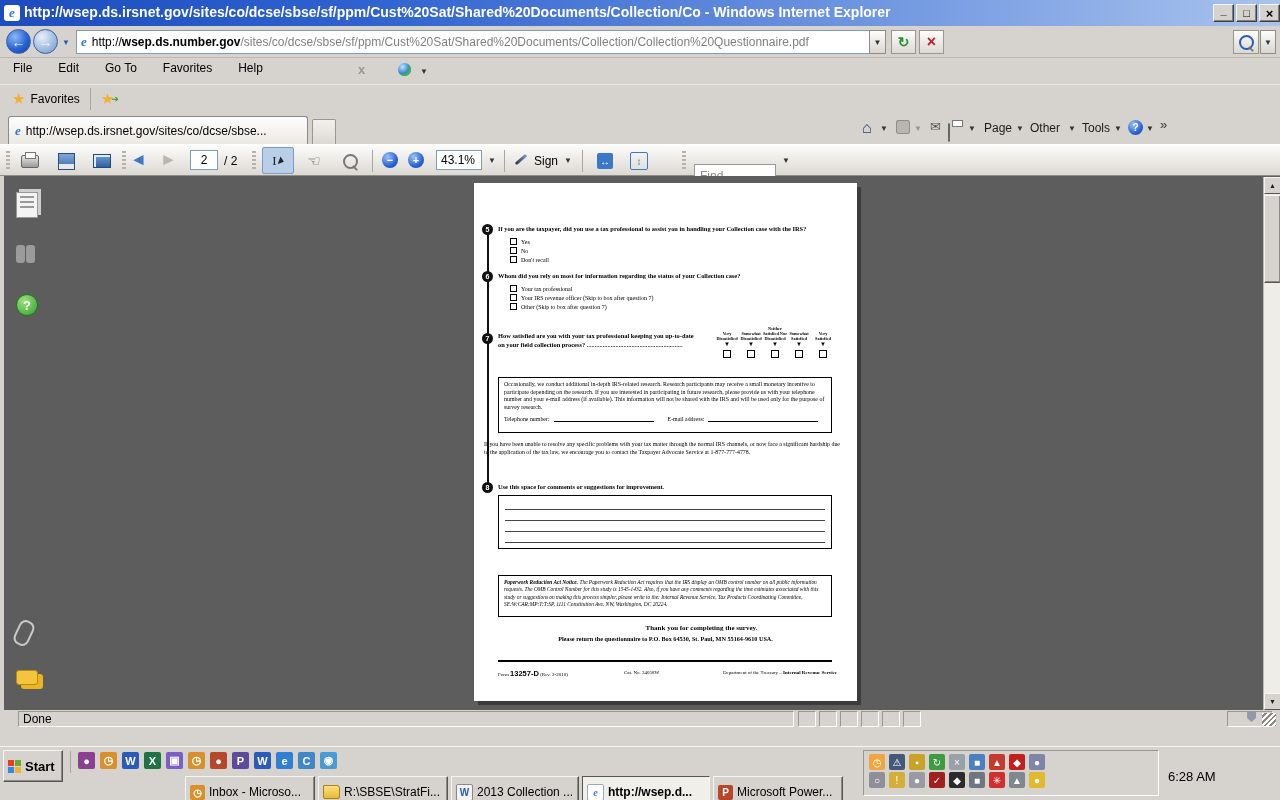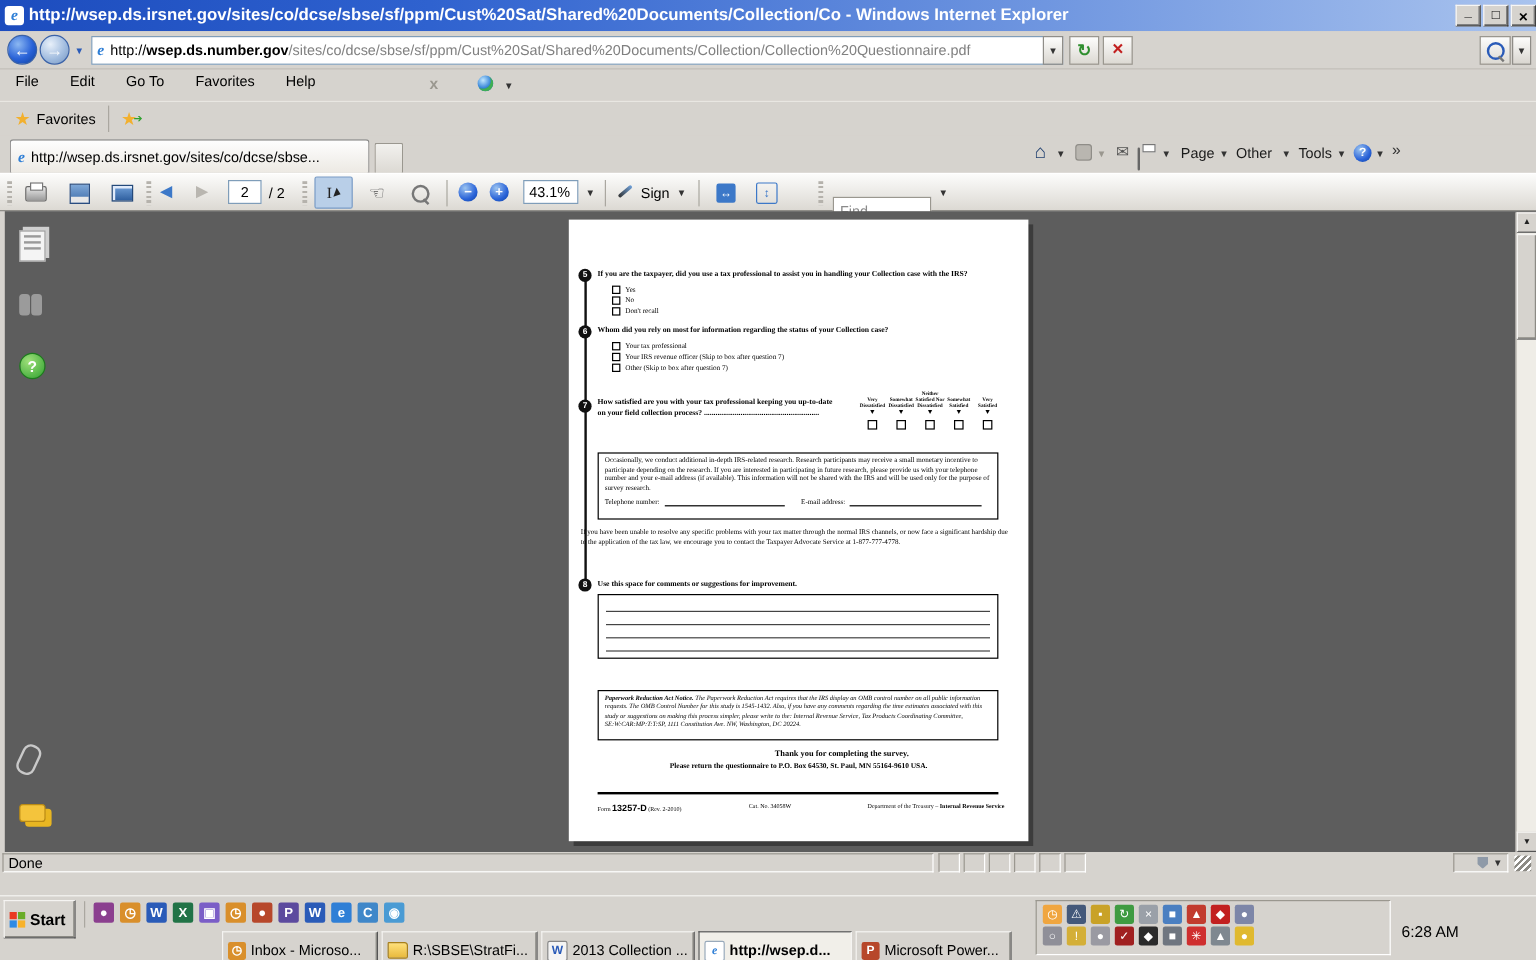--- a/index.html
+++ b/index.html
@@ -69,21 +69,21 @@
     font-weight:bold;display:flex;flex-direction:column;justify-content:flex-end;height:30px;}
   .vline{width:2px;background:#111;}
   .boxed{border:1px solid #000;}
   .pdf-small{font-size:5.9px;line-height:1.3;}
   .u-line{display:inline-block;border-bottom:1px solid #000;height:6px;}
   .cline{height:1px;background:#444;margin:0 6px;}
   
   .sb-btn{background:#d6d3ce;border:1px solid;border-color:#f5f4f2 #555 #555 #f5f4f2;display:flex;
     align-items:center;justify-content:center;font-size:7px;color:#222;}
   
-  .pane{border:1px solid;border-color:#9a978f #fff #fff #9a978f;font-size:12px;display:flex;align-items:center;padding:0 4px;}
+  .pane{border:1px solid;border-color:#9a978f #fff #fff #9a978f;font-size:12px;display:flex;align-items:flex-start;padding:0 4px;margin-left:16px;}
   .word-item{font-size:12px;color:#2a2a2a;position:absolute;top:2px;white-space:nowrap;}
   .dim{color:#9b9b93;}
   
   .taskbar{left:0;top:746px;width:1280px;height:54px;background:#d6d3ce;border-top:1px solid #f5f4f2;}
   .raised{background:#d6d3ce;border:1px solid;border-color:#f5f4f2 #555 #555 #f5f4f2;box-shadow:inset -1px -1px 0 #8c8a84;}
   .task-btn{display:flex;align-items:center;font-size:12px;padding:15px 4px;white-space:nowrap;overflow:hidden;}
   .task-active{background:#f1efe9;border-color:#555 #f5f4f2 #f5f4f2 #555;box-shadow:none;font-weight:bold;}
   .ql-icon{width:17px;height:17px;margin-right:5px;border-radius:2px;color:#fff;font-size:11px;font-weight:bold;
     display:inline-flex;align-items:center;justify-content:center;font-family:"Liberation Sans",sans-serif;}
   .tray-icon{width:16px;height:16px;margin:1px 2px;border-radius:2px;color:#fff;font-size:10px;

